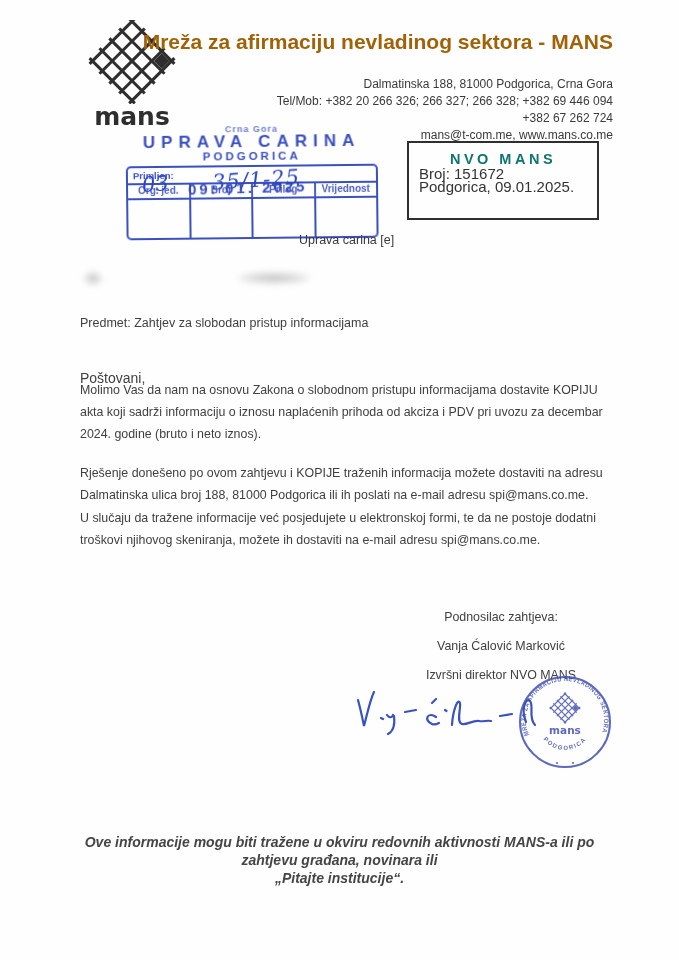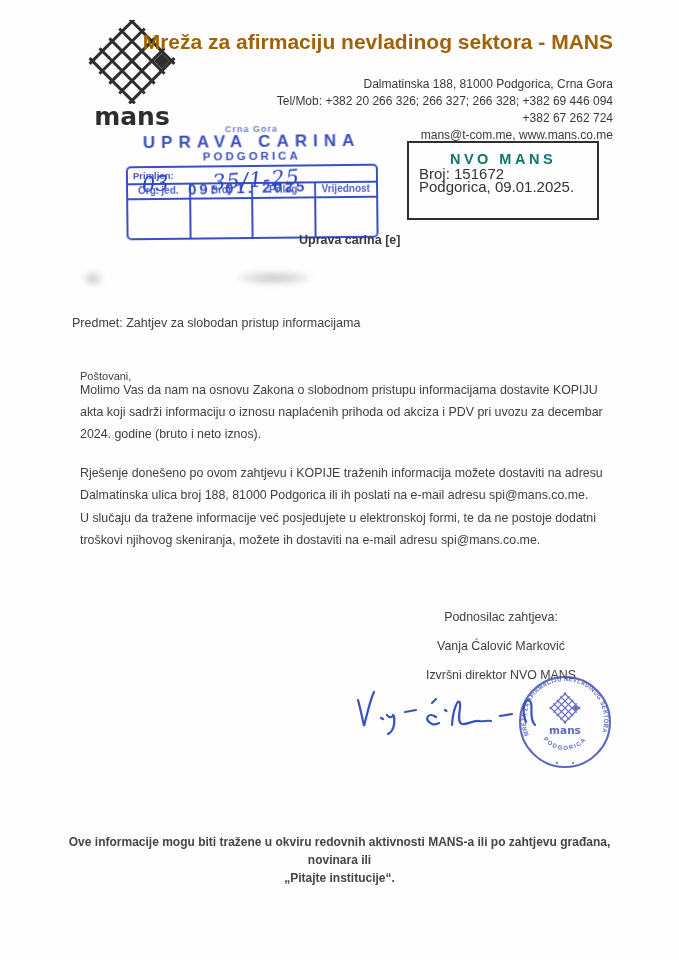--- a/index.html
+++ b/index.html
@@ -48,39 +48,39 @@
     color:rgba(45,66,185,.95);transform:rotate(-1deg);filter:blur(.4px);white-space:nowrap;
   }
   
   .registry-box{
     position:absolute;left:407px;top:141px;width:192px;height:79px;
     border:2px solid #2f2f2f;box-sizing:border-box;padding:8px 10px 0 10px;
   }
   .registry-title{text-align:center;font-size:14.5px;font-weight:bold;letter-spacing:3.5px;color:#0f766e;}
   .registry-line{font-size:15px;line-height:13px;color:#333;}
   
-  .recipient{position:absolute;left:299px;top:233px;font-size:12.5px;font-weight:bold;color:#3a3a3a;}
+  .recipient{position:absolute;left:299px;top:233px;font-size:12.5px;font-weight:normal;color:#3a3a3a;}
   .smudge{position:absolute;border-radius:50%;filter:blur(3px);background:radial-gradient(ellipse,rgba(120,120,120,.45),rgba(160,160,160,0));}
   .smudge-a{left:84px;top:272px;width:18px;height:13px;}
   .smudge-b{left:238px;top:272px;width:72px;height:12px;}
-  .subject{position:absolute;left:72px;top:316px;font-size:12.5px;}
-  .salutation{position:absolute;left:80px;top:370px;font-size:11px;}
+  .subject{position:absolute;left:80px;top:316px;font-size:12.5px;}
+  .salutation{position:absolute;left:80px;top:370px;font-size:14px;}
   .bodytext{position:absolute;left:80px;width:540px;font-size:12.4px;line-height:22px;}
   .para1{top:379px;}
   .para2{top:462px;}
   .para3{top:507px;}
   
   .sig-block{position:absolute;left:385px;top:606px;width:232px;text-align:center;font-size:12.4px;}
   .sig-block div{margin-bottom:7px;line-height:22px;}
   .signature-svg{position:absolute;left:348px;top:680px;}
   .round-stamp{position:absolute;left:517px;top:674px;opacity:.85;}
   
   .footer{
     position:absolute;left:62px;right:62px;top:833px;text-align:center;
-    font-size:12px;font-weight:bold;color:#454545;line-height:18px;
+    font-size:14px;font-style:italic;font-weight:bold;color:#454545;line-height:18px;
     filter:blur(.2px);
   }
 </style>
 </head>
 <body>
 
 <div class="page">
 
   <div class="logo">
     <svg width="92" height="84" viewBox="0 0 92 84">

